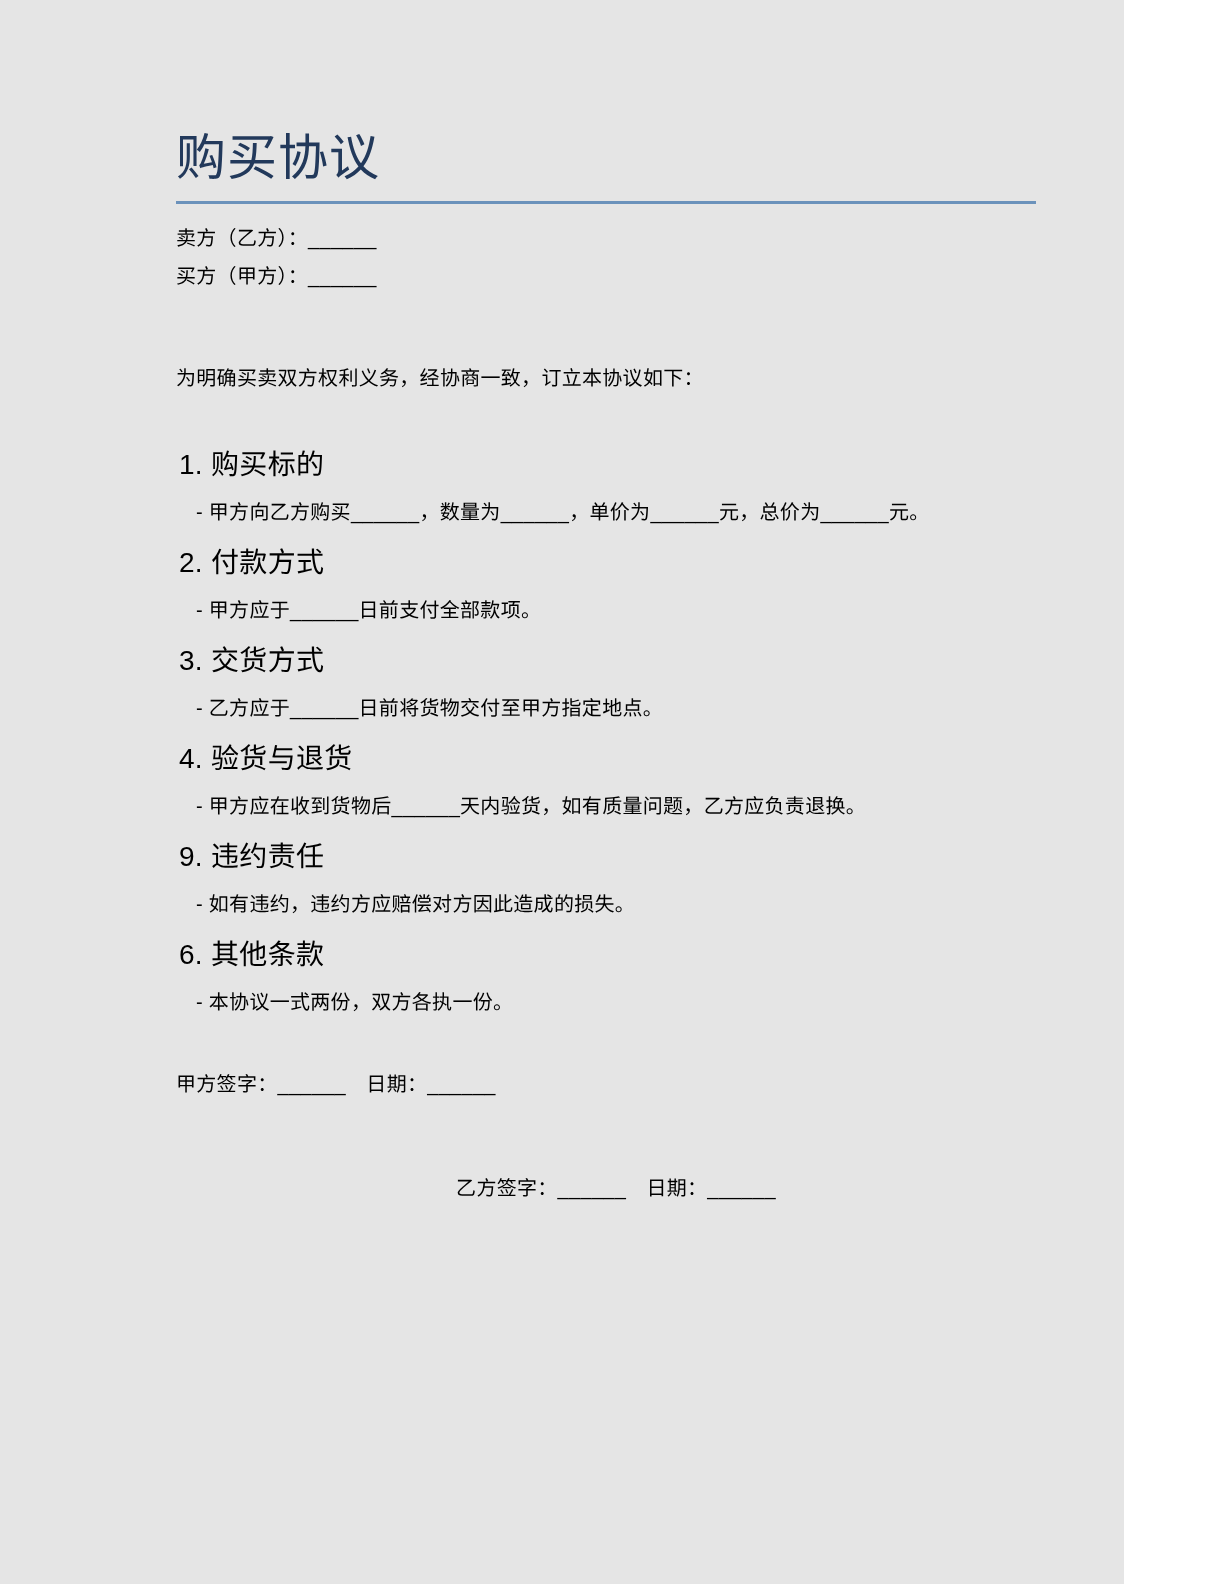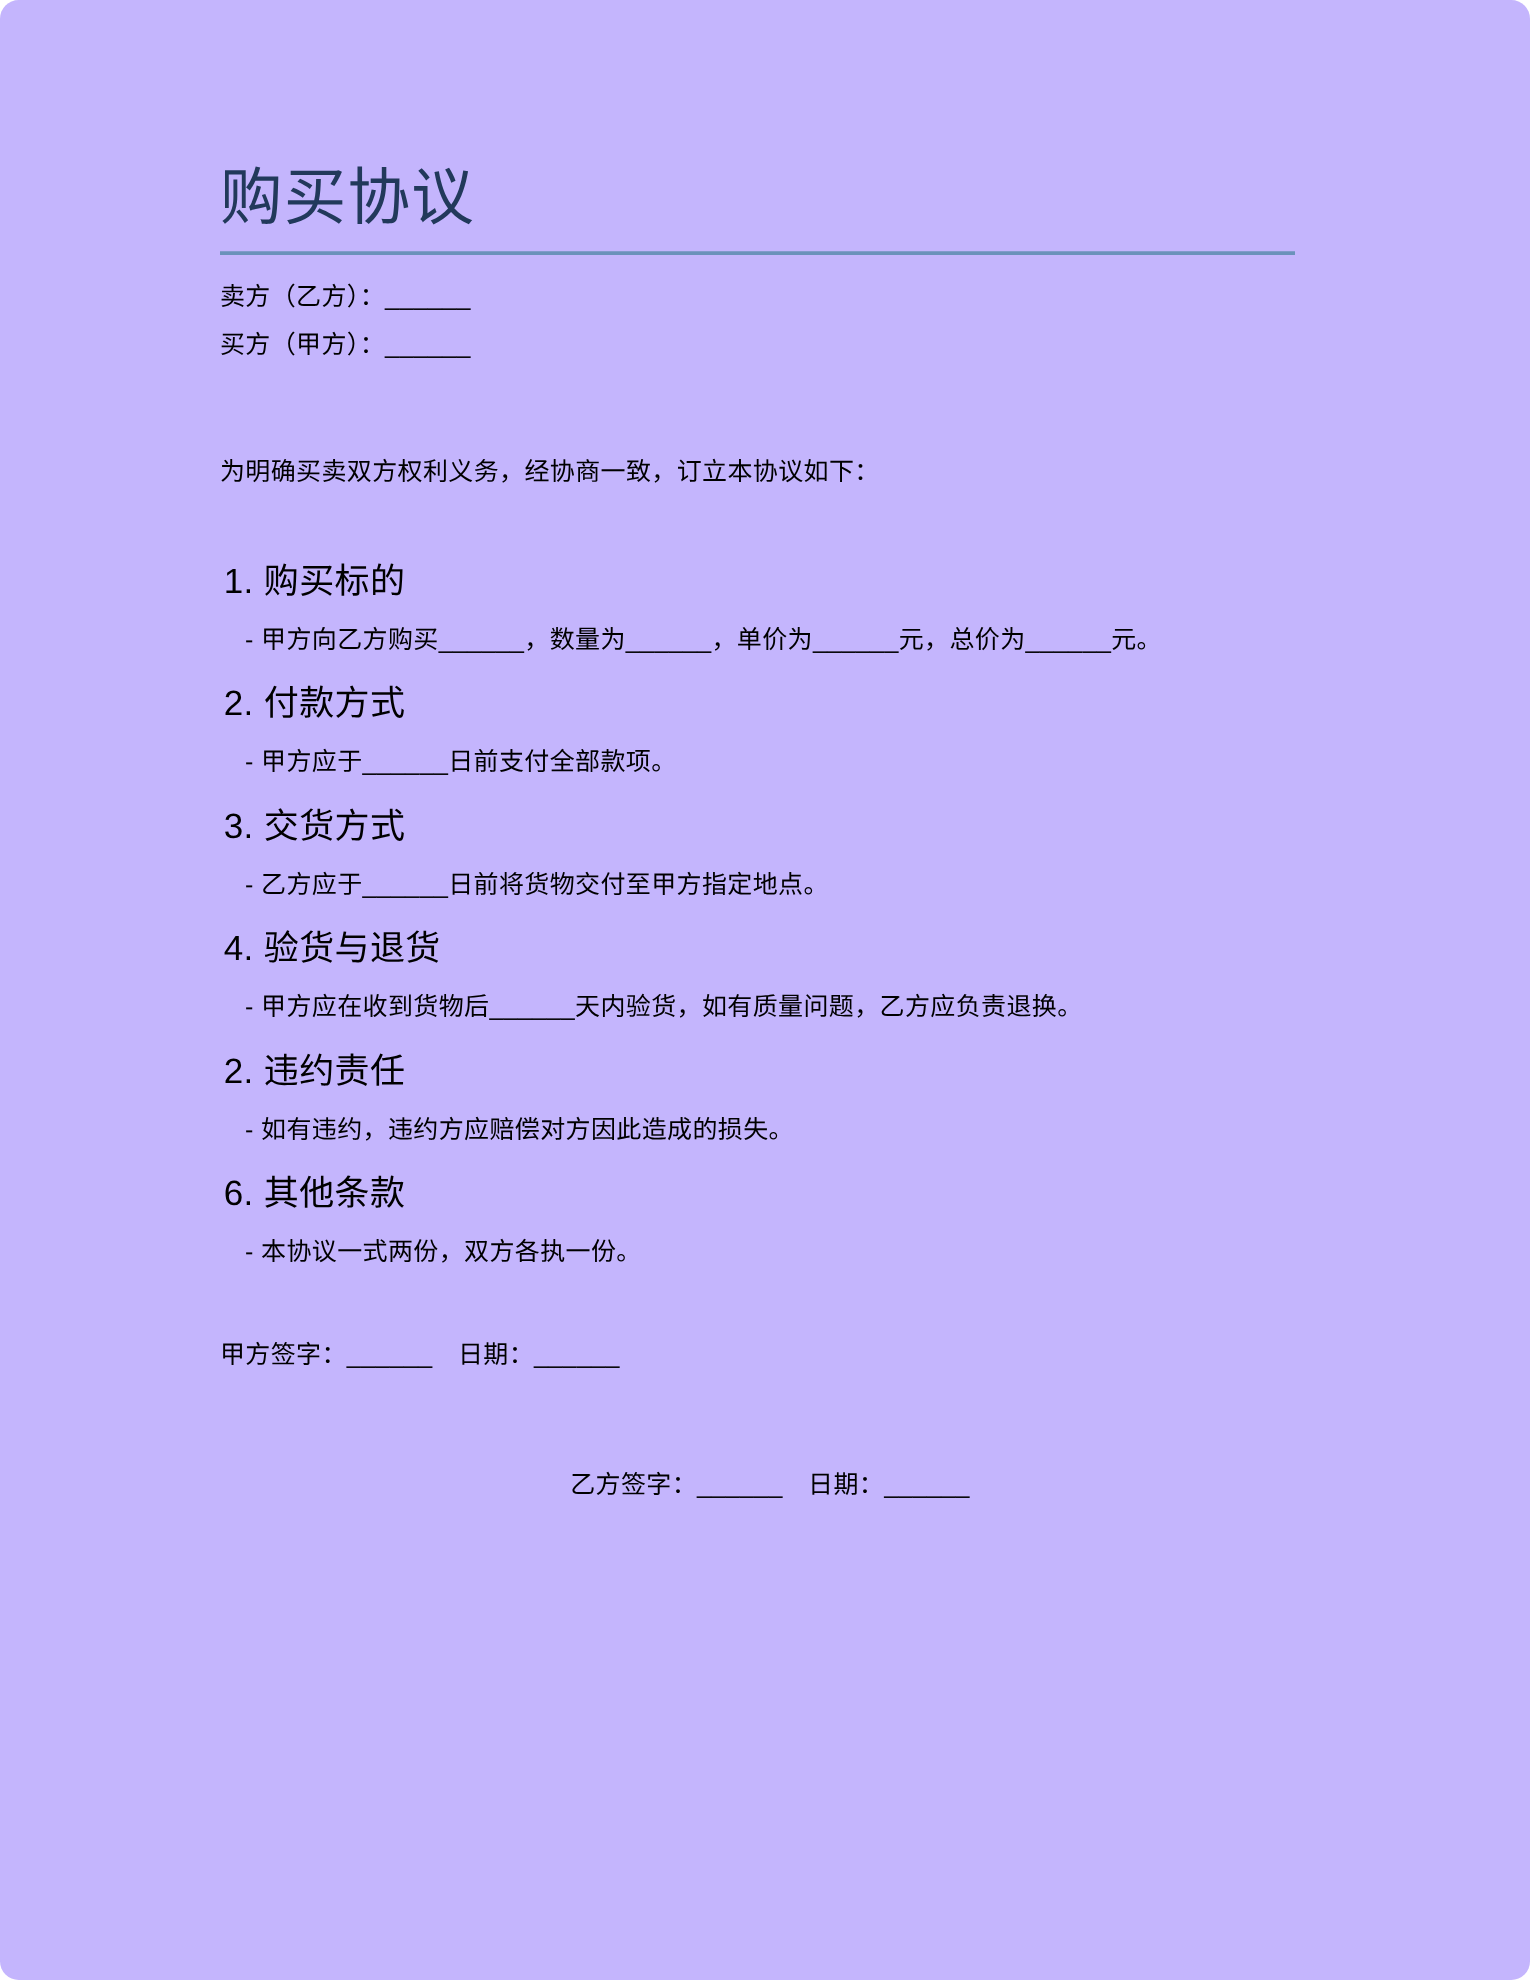--- a/index.html
+++ b/index.html
@@ -3,28 +3,27 @@
 <meta charset="utf-8">
 <style>
   html, body {
     margin: 0;
     padding: 0;
     background: #ffffff;
   }
 
   .page {
     position: relative;
-    width: 1224px;
+    width: 1124px;
     height: 1584px;
-    background: #c4b5fd;
+    background: #e5e5e5;
     box-sizing: border-box;
     font-family: "Liberation Sans", "DejaVu Sans", sans-serif;
     color: #000000;
     overflow: hidden;
-    border-radius: 15px;
   }
 
   .content {
     position: absolute;
     left: 176px;
     top: 128px;
     width: 880px;
   }
 
   
@@ -155,21 +154,21 @@
         <p class="clause-heading">3. 交货方式</p>
         <p class="clause-sub">- 乙方应于______日前将货物交付至甲方指定地点。</p>
       </li>
 
       <li class="clause">
         <p class="clause-heading">4. 验货与退货</p>
         <p class="clause-sub">- 甲方应在收到货物后______天内验货，如有质量问题，乙方应负责退换。</p>
       </li>
 
       <li class="clause">
-        <p class="clause-heading">2. 违约责任</p>
+        <p class="clause-heading">9. 违约责任</p>
         <p class="clause-sub">- 如有违约，违约方应赔偿对方因此造成的损失。</p>
       </li>
 
       <li class="clause">
         <p class="clause-heading">6. 其他条款</p>
         <p class="clause-sub">- 本协议一式两份，双方各执一份。</p>
       </li>
 
     </ol>
 

